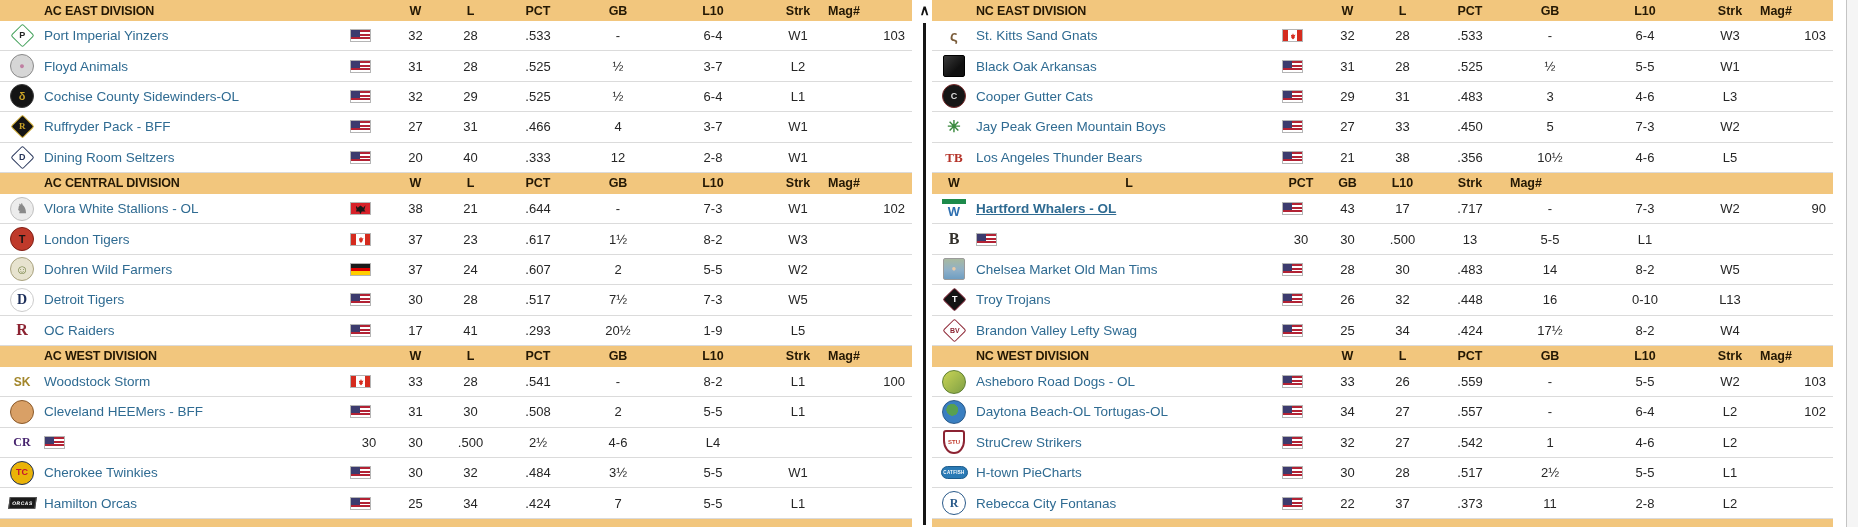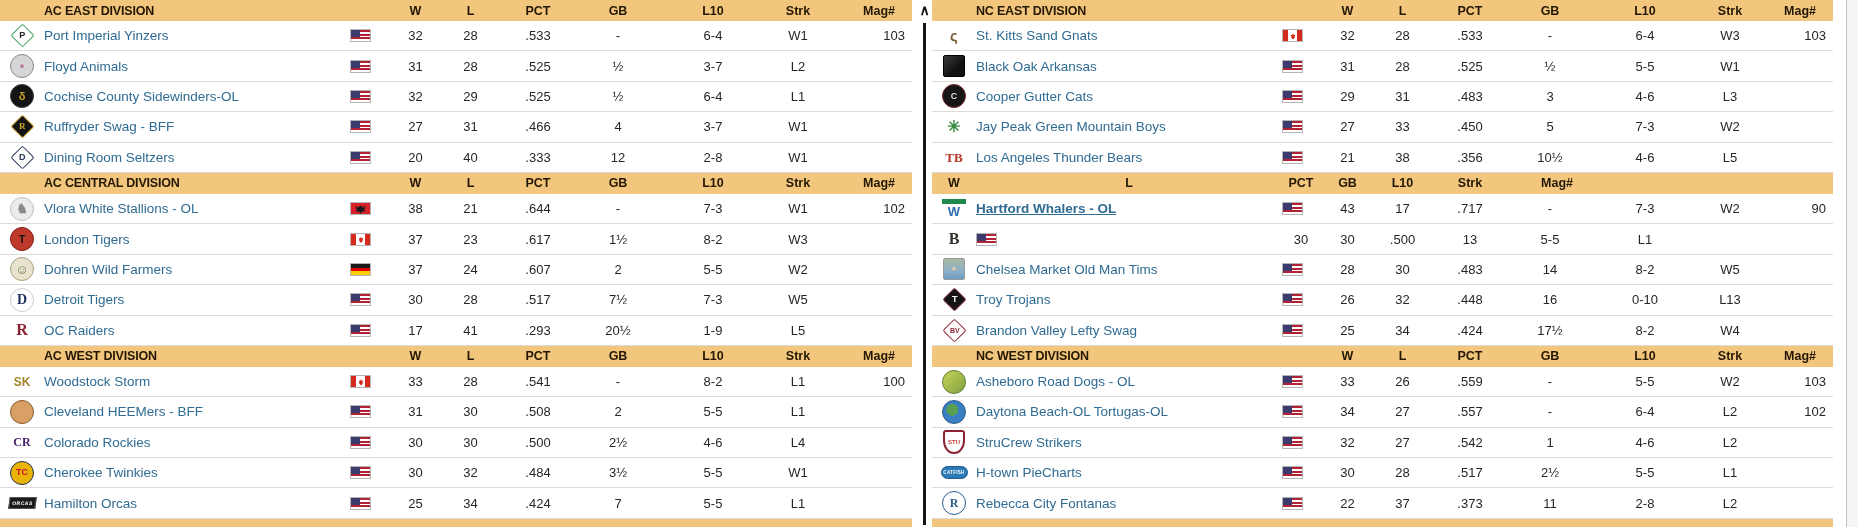--- a/index.html
+++ b/index.html
@@ -10,21 +10,21 @@
   #panel-1{left:932px;width:901px;}
   .scrollbar{position:absolute;left:912px;top:0;width:25px;height:527px;background:#ffffff;}
   .scroll-up{position:absolute;top:2px;left:0;width:100%;text-align:center;font-size:14px;font-weight:700;color:#111;line-height:16px;cursor:pointer;}
   .scroll-thumb{position:absolute;top:23px;left:11px;width:3px;height:502px;background:#161616;}
   .divider{position:absolute;left:937px;top:0;width:5px;height:527px;background:#0e0e0e;}
   .right-strip{position:absolute;left:1846px;top:0;width:12px;height:527px;background:#f5f5f5;border-left:1px solid #c4c4c4;box-sizing:border-box;}
 
   .hrow{display:grid;grid-template-columns:44px 306px 38px 55px 55px 80px 80px 110px 60px 1fr;height:21px;align-items:center;background:#f2c67d;color:#241804;font-weight:700;font-size:12.5px;box-sizing:border-box;}
   .hrow .title{grid-column:1/4;padding-left:44px;white-space:nowrap;letter-spacing:-0.2px;}
   .hrow .ch{text-align:center;}
-  .hrow .ch.magic{text-align:right;padding-right:17px;}
+  .hrow .ch.magic{text-align:left;padding-right:17px;}
 
   .trow{display:grid;grid-template-columns:44px 306px 38px 55px 55px 80px 80px 110px 60px 1fr;height:30.4px;align-items:center;border-bottom:1px solid #dbdbdb;background:#ffffff;box-sizing:border-box;cursor:pointer;}
   .logocell{display:flex;justify-content:center;align-items:center;}
   .tname{font-size:13.5px;color:#2f6b92;white-space:nowrap;overflow:hidden;}
   .tname.emph{font-weight:700;text-decoration:underline;}
   .stat{text-align:center;font-size:13px;color:#262626;}
   .stat.magic{text-align:right;padding-right:7px;}
   .flagcell{display:flex;align-items:center;}
   .partial{height:8px;background:#f2c67d;}
 
@@ -120,21 +120,21 @@
         <div class="stat">6-4</div>
         <div class="stat">L1</div>
         <div class="stat magic"></div>
       </div>
       <div class="trow">
         <div class="logocell">
           <span class="logo diamond logo-serif" style="background: rgb(20, 20, 20); border-color: rgb(201, 162, 39); color: rgb(201, 162, 39);">
             <span>R</span>
           </span>
         </div>
-        <div class="tname">Ruffryder Swag - BFF</div>
+        <div class="tname">Ruffryder Pack - BFF</div>
         <div class="flagcell">
           <span class="flag" data-flag="usa"></span>
         </div>
         <div class="stat">27</div>
         <div class="stat">31</div>
         <div class="stat">.466</div>
         <div class="stat">4</div>
         <div class="stat">3-7</div>
         <div class="stat">W1</div>
         <div class="stat magic"></div>
@@ -302,21 +302,20 @@
         <div class="stat">5-5</div>
         <div class="stat">L1</div>
         <div class="stat magic"></div>
       </div>
       <div class="trow">
         <div class="logocell">
           <span class="logo plain logo-serif" style="color: rgb(70, 35, 110); font-size: 12px;">
             <span>CR</span>
           </span>
         </div>
-        <div class="tname">Colorado Rockies</div>
         <div class="flagcell">
           <span class="flag" data-flag="usa"></span>
         </div>
         <div class="stat">30</div>
         <div class="stat">30</div>
         <div class="stat">.500</div>
         <div class="stat">2½</div>
         <div class="stat">4-6</div>
         <div class="stat">L4</div>
         <div class="stat magic"></div>

